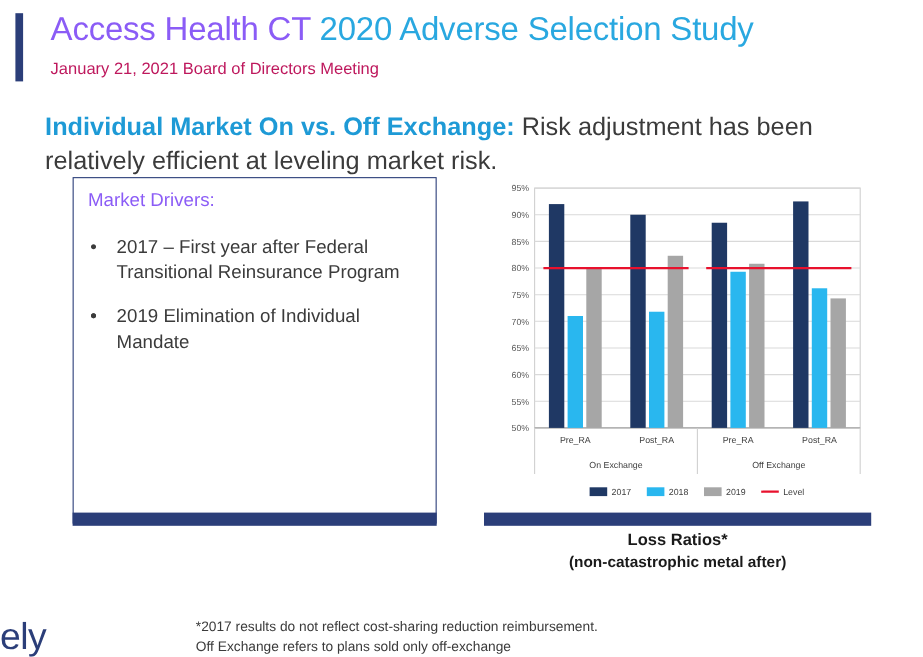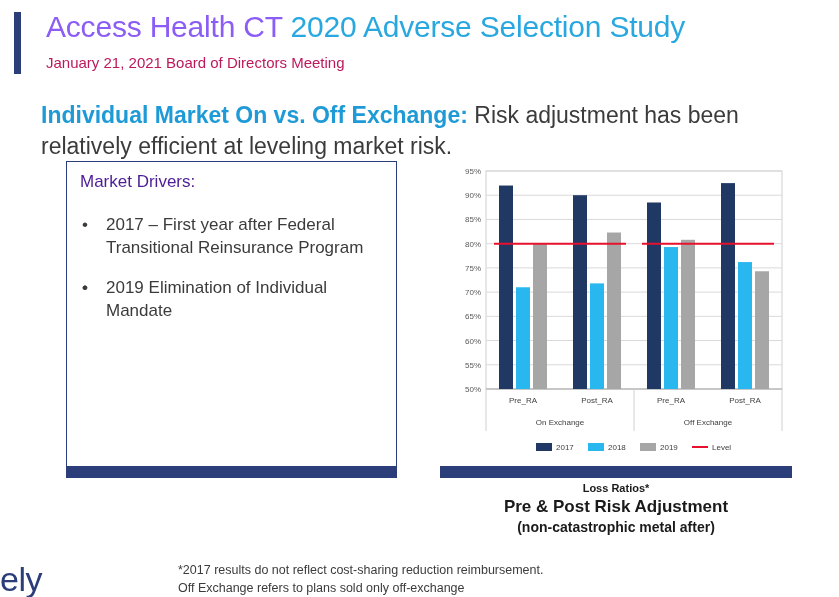--- a/index.html
+++ b/index.html
@@ -71,21 +71,21 @@
     top: 466px;
     width: 331px;
     height: 12px;
     background: #2b3e79;
   }
   .drivers-title {
     position: absolute;
     left: 80px;
     top: 172px;
     font-size: 17px;
-    color: #4c1d95;
+    color: #8b5cf6;
   }
   .bullet-list {
     position: absolute;
     left: 80px;
     top: 213px;
     width: 305px;
   }
   .bullet {
     position: relative;
     padding-left: 26px;
@@ -127,21 +127,21 @@
   .chart-caption {
     position: absolute;
     left: 440px;
     top: 481px;
     width: 352px;
     text-align: center;
     color: #1a1a1a;
     font-weight: bold;
     line-height: 1.32;
   }
-  .chart-caption .l1 { font-size: 11px; }
+  .chart-caption .l1 { font-size: 15px; }
   .chart-caption .l2 { font-size: 17px; }
   .chart-caption .l3 { font-size: 14px; }
   
   .footnotes {
     position: absolute;
     left: 178px;
     top: 561px;
     font-size: 12.5px;
     color: #3b3b3b;
     line-height: 1.45;
@@ -228,21 +228,20 @@
       <text x="168" y="289" font-size="8" fill="#404040">2018</text>
       <rect x="200" y="282" width="16" height="8" fill="#a6a6a6"></rect>
       <text x="220" y="289" font-size="8" fill="#404040">2019</text>
       <line x1="252" y1="286" x2="268" y2="286" stroke="#e8112d" stroke-width="2"></line>
       <text x="272" y="289" font-size="8" fill="#404040">Level</text>
     </svg>
 </div>
 <div class="chart-shadow"></div>
 <div class="chart-caption">
   <div class="l1">Loss Ratios*</div>
-  <div class="l2">Pre &amp; Post Risk Adjustment</div>
   <div class="l3">(non-catastrophic metal after)</div>
 </div>
 
 <div class="footnotes">
   <div>*2017 results do not reflect cost-sharing reduction reimbursement.</div>
   <div>Off Exchange refers to plans sold only off-exchange</div>
 </div>
 <div class="brand">ely</div>
 
 </body></html>

